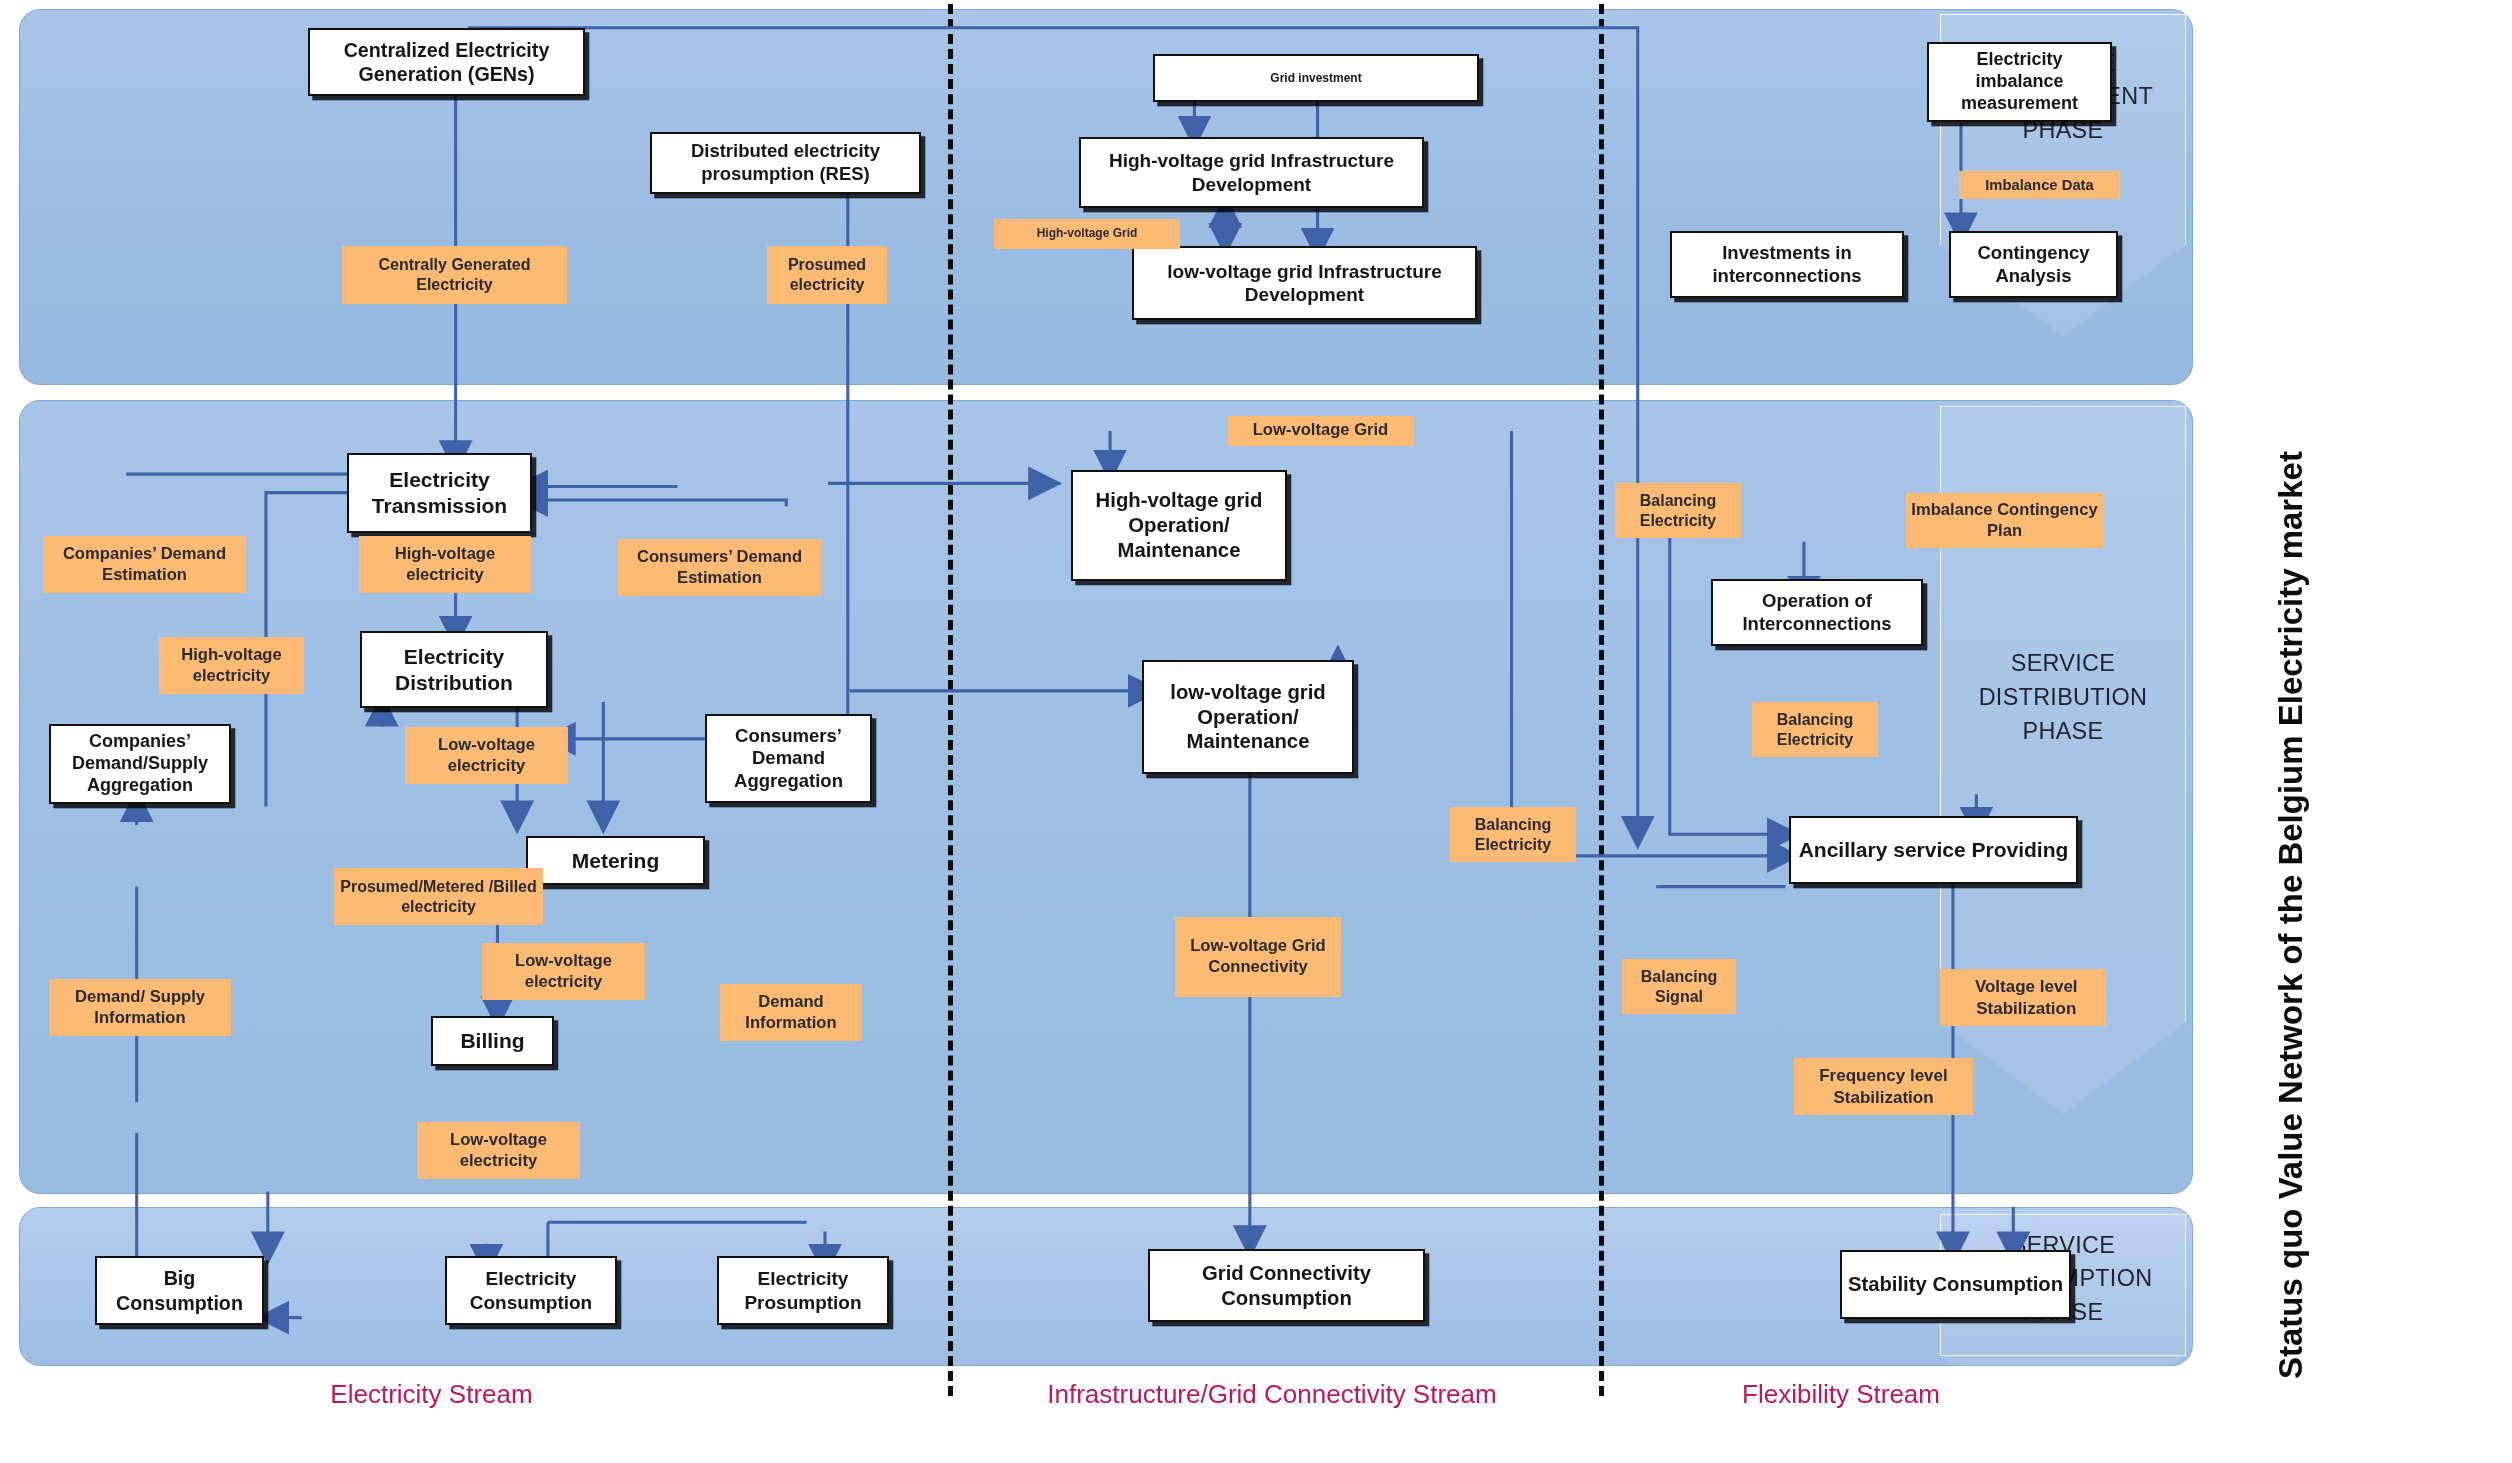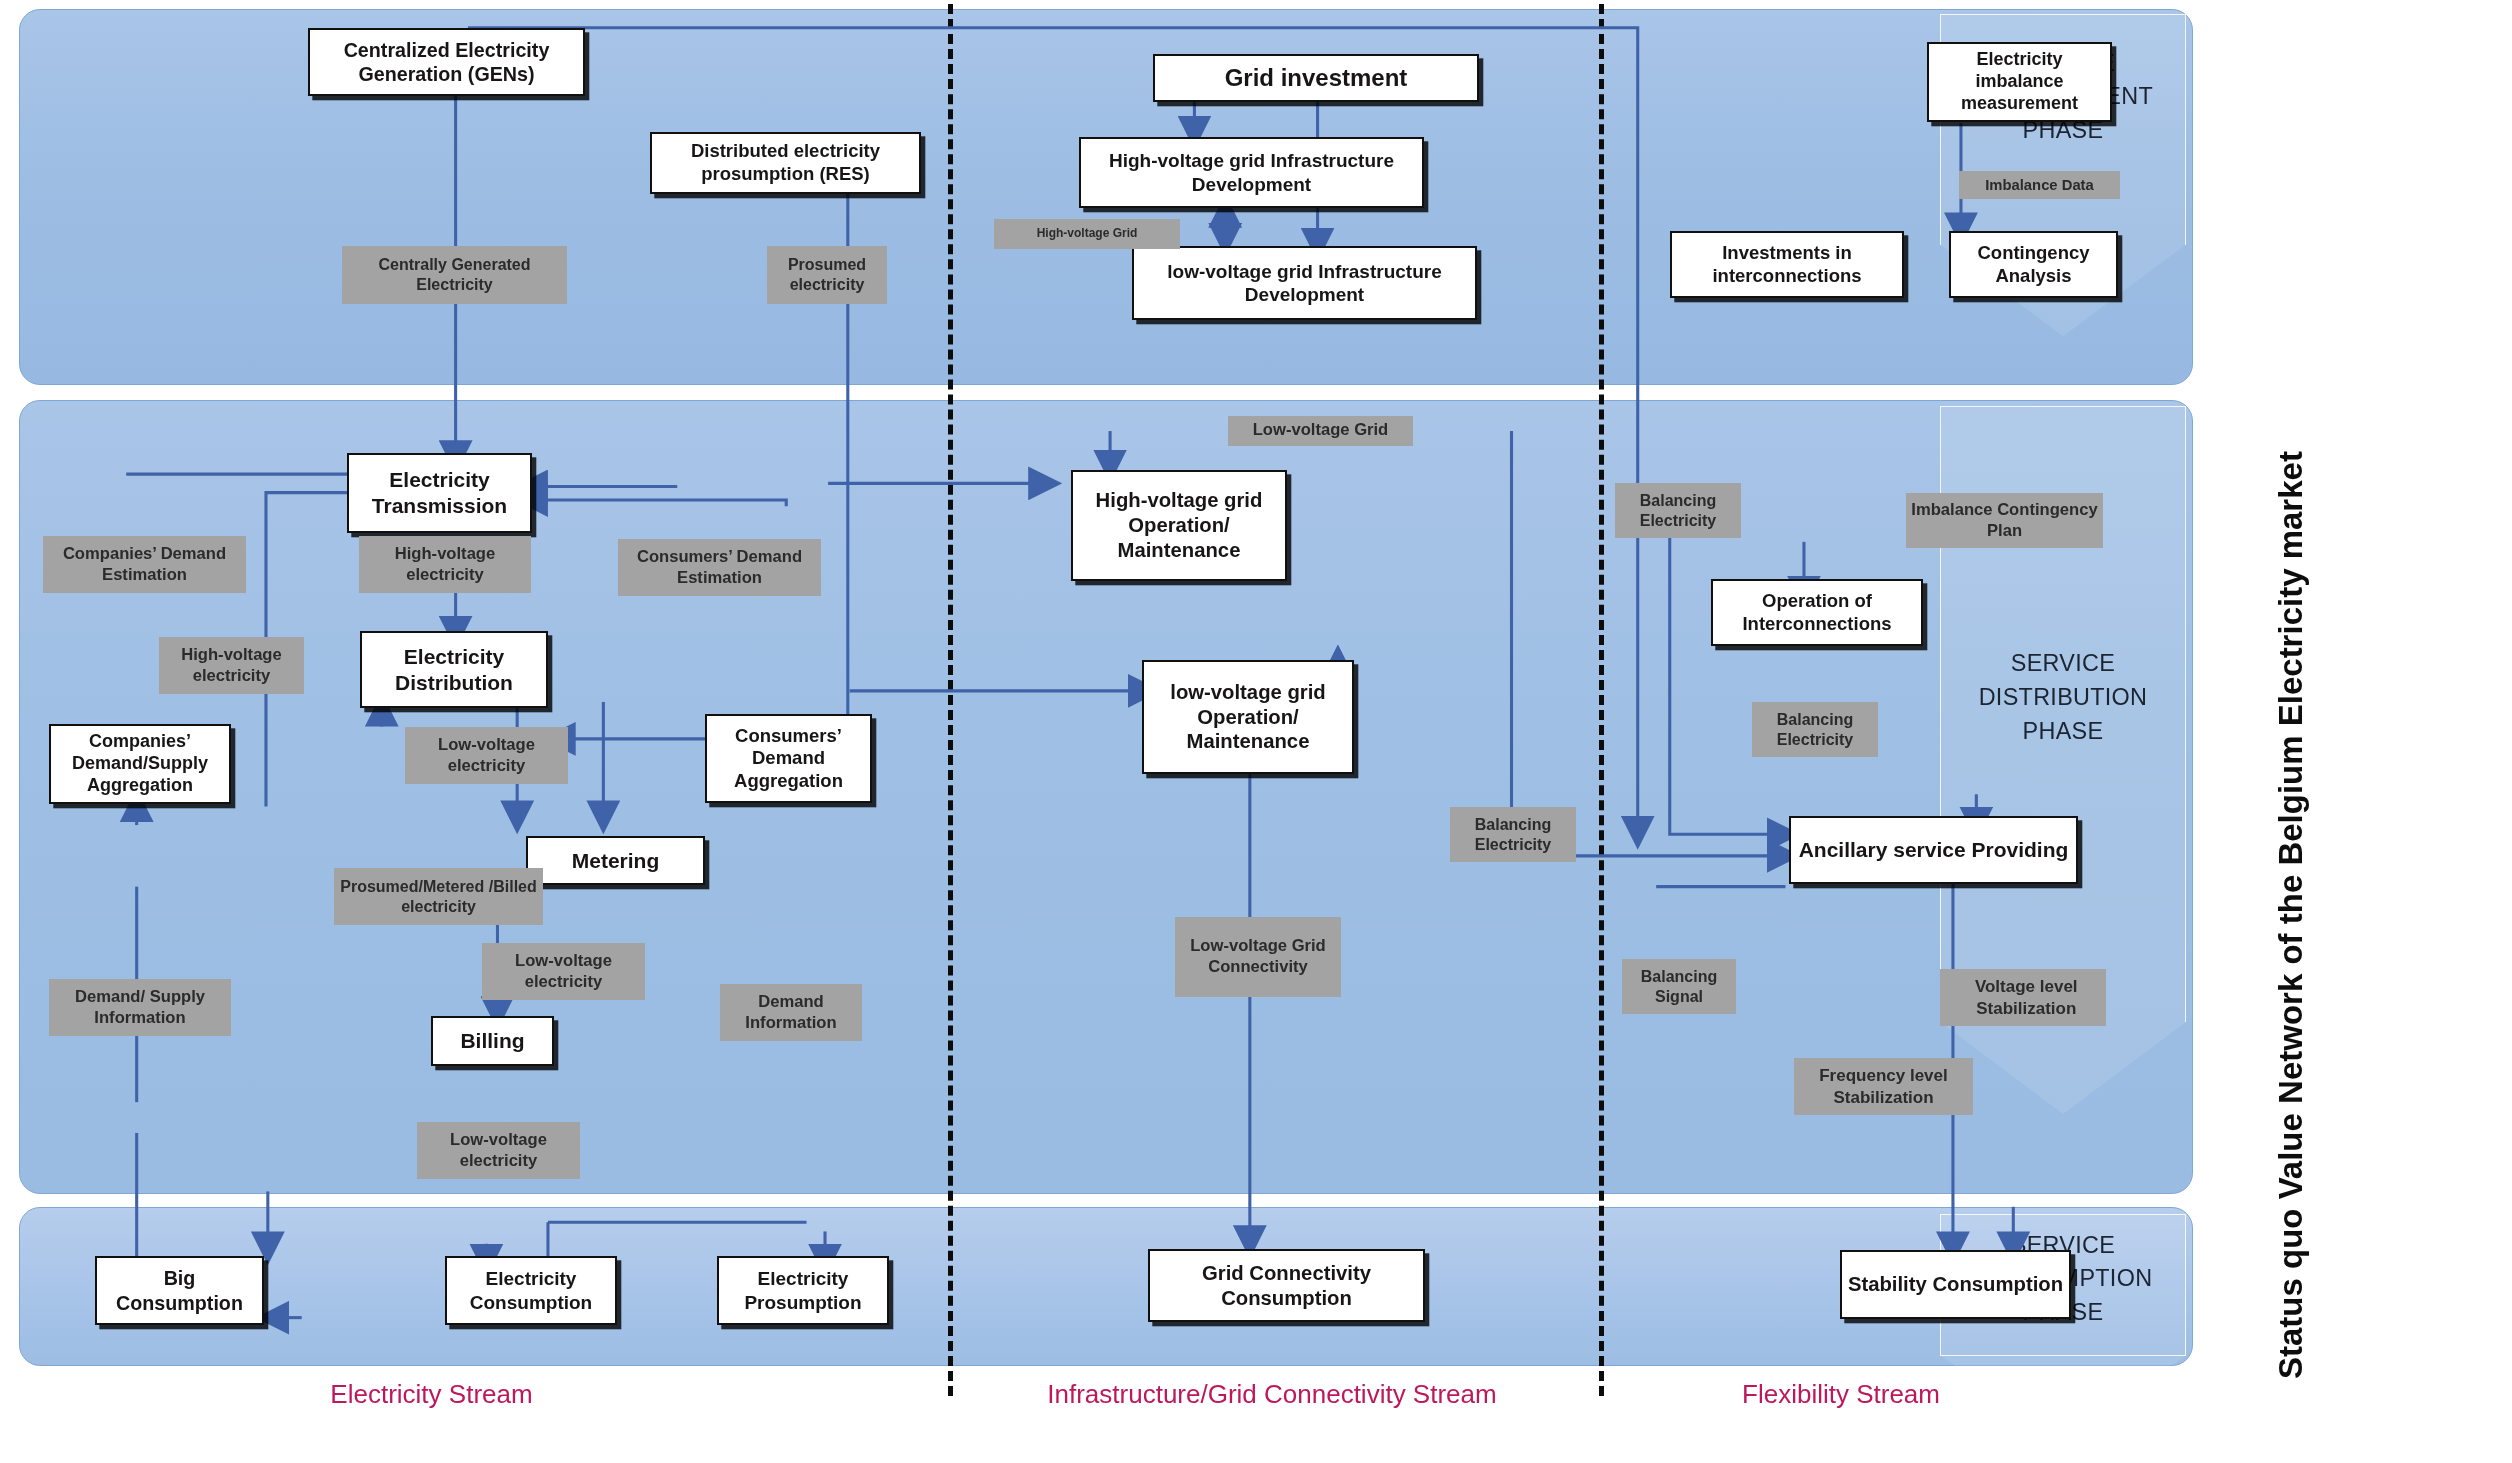--- a/index.html
+++ b/index.html
@@ -26,21 +26,21 @@
         border-left:0.9px solid rgba(255,255,255,0.0);}
   .chevpt{position:absolute;}
 
   
   .pbox{position:absolute;box-sizing:border-box;background:#ffffff;border:2.5px solid #12100f;
         box-shadow:4.3px 4.3px 0 rgba(0,0,0,0.80);
         display:flex;align-items:center;justify-content:center;text-align:center;
         color:#171515;font-weight:700;line-height:1.22;padding:1.2px 3.7px;}
 
   
-  .flab{position:absolute;box-sizing:border-box;background:#a3a3a3;
+  .flab{position:absolute;box-sizing:border-box;background:#fdba74;
         display:flex;align-items:center;justify-content:center;text-align:center;
         color:#2b2b2b;font-weight:700;line-height:1.25;padding:1.2px 2.5px;}
 
   
   .divider{position:absolute;width:0;border-left:5.5px dashed #0c0c0c;}
 
   
   .scap{position:absolute;text-align:center;color:#be185d;font-size:26px;font-weight:400;}
 
   
@@ -163,21 +163,21 @@
       <path d="M890,1985 L1310,1985"></path>
       <path d="M890,1985 L890,2050"></path>
       <path d="M1340,2000 L1340,2050" marker-end="url(#ar)"></path>
     </g>
   </svg>
 
   <div class="pbox" style="left:308px; top:28px; width:277px; height:68px; font-size:19.7px;">Centralized Electricity Generation (GENs)</div>
 
   <div class="pbox" style="left:650px; top:132px; width:271px; height:62px; font-size:18.5px;">Distributed electricity prosumption (RES)</div>
 
-  <div class="pbox" style="left:1153px; top:54px; width:326px; height:48px; font-size:24px;">Grid investment</div>
+  <div class="pbox" style="left:1153px; top:54px; width:326px; height:48px; font-size:12px;">Grid investment</div>
 
   <div class="pbox" style="left:1079px; top:137px; width:345px; height:71px; font-size:19px;">High-voltage grid Infrastructure Development</div>
 
   <div class="pbox" style="left:1132px; top:246px; width:345px; height:74px; font-size:19px;">low-voltage grid Infrastructure Development</div>
 
   <div class="pbox" style="left:1927px; top:42px; width:185px; height:80px; font-size:18px;">Electricity imbalance measurement</div>
 
   <div class="pbox" style="left:1670px; top:231px; width:234px; height:67px; font-size:18.5px;">Investments in interconnections</div>
 
   <div class="pbox" style="left:1949px; top:231px; width:169px; height:67px; font-size:18.5px;">Contingency Analysis</div>

